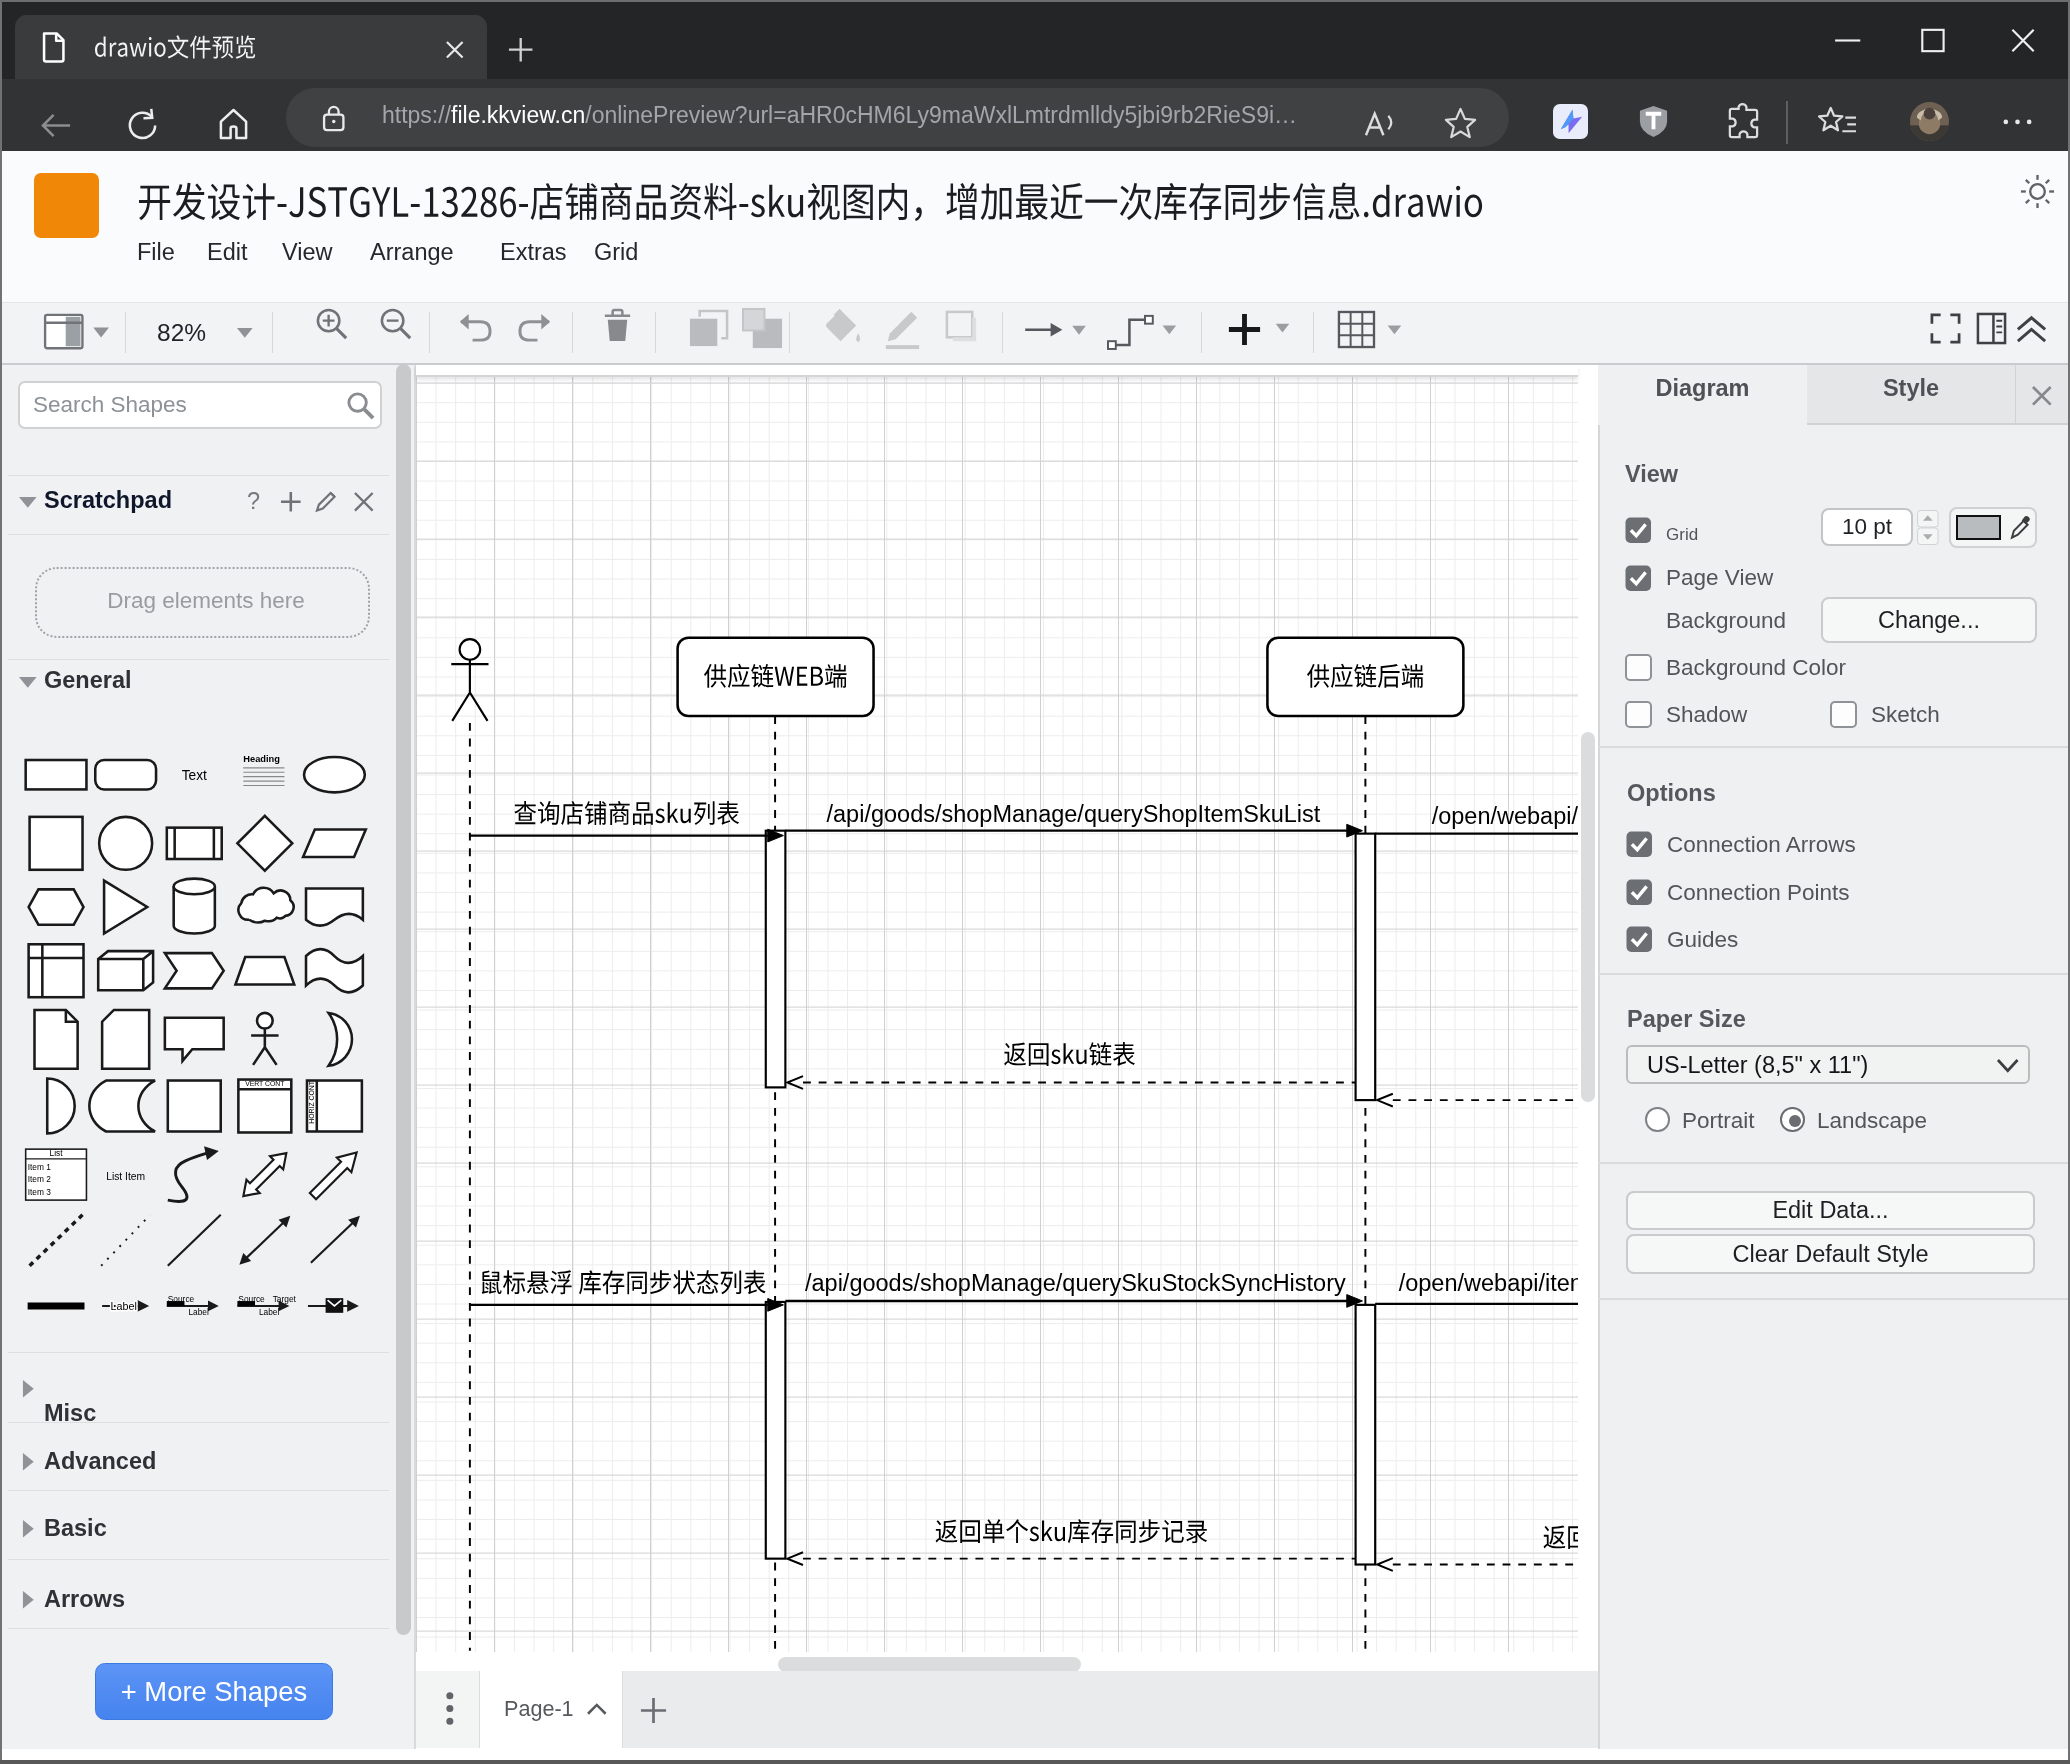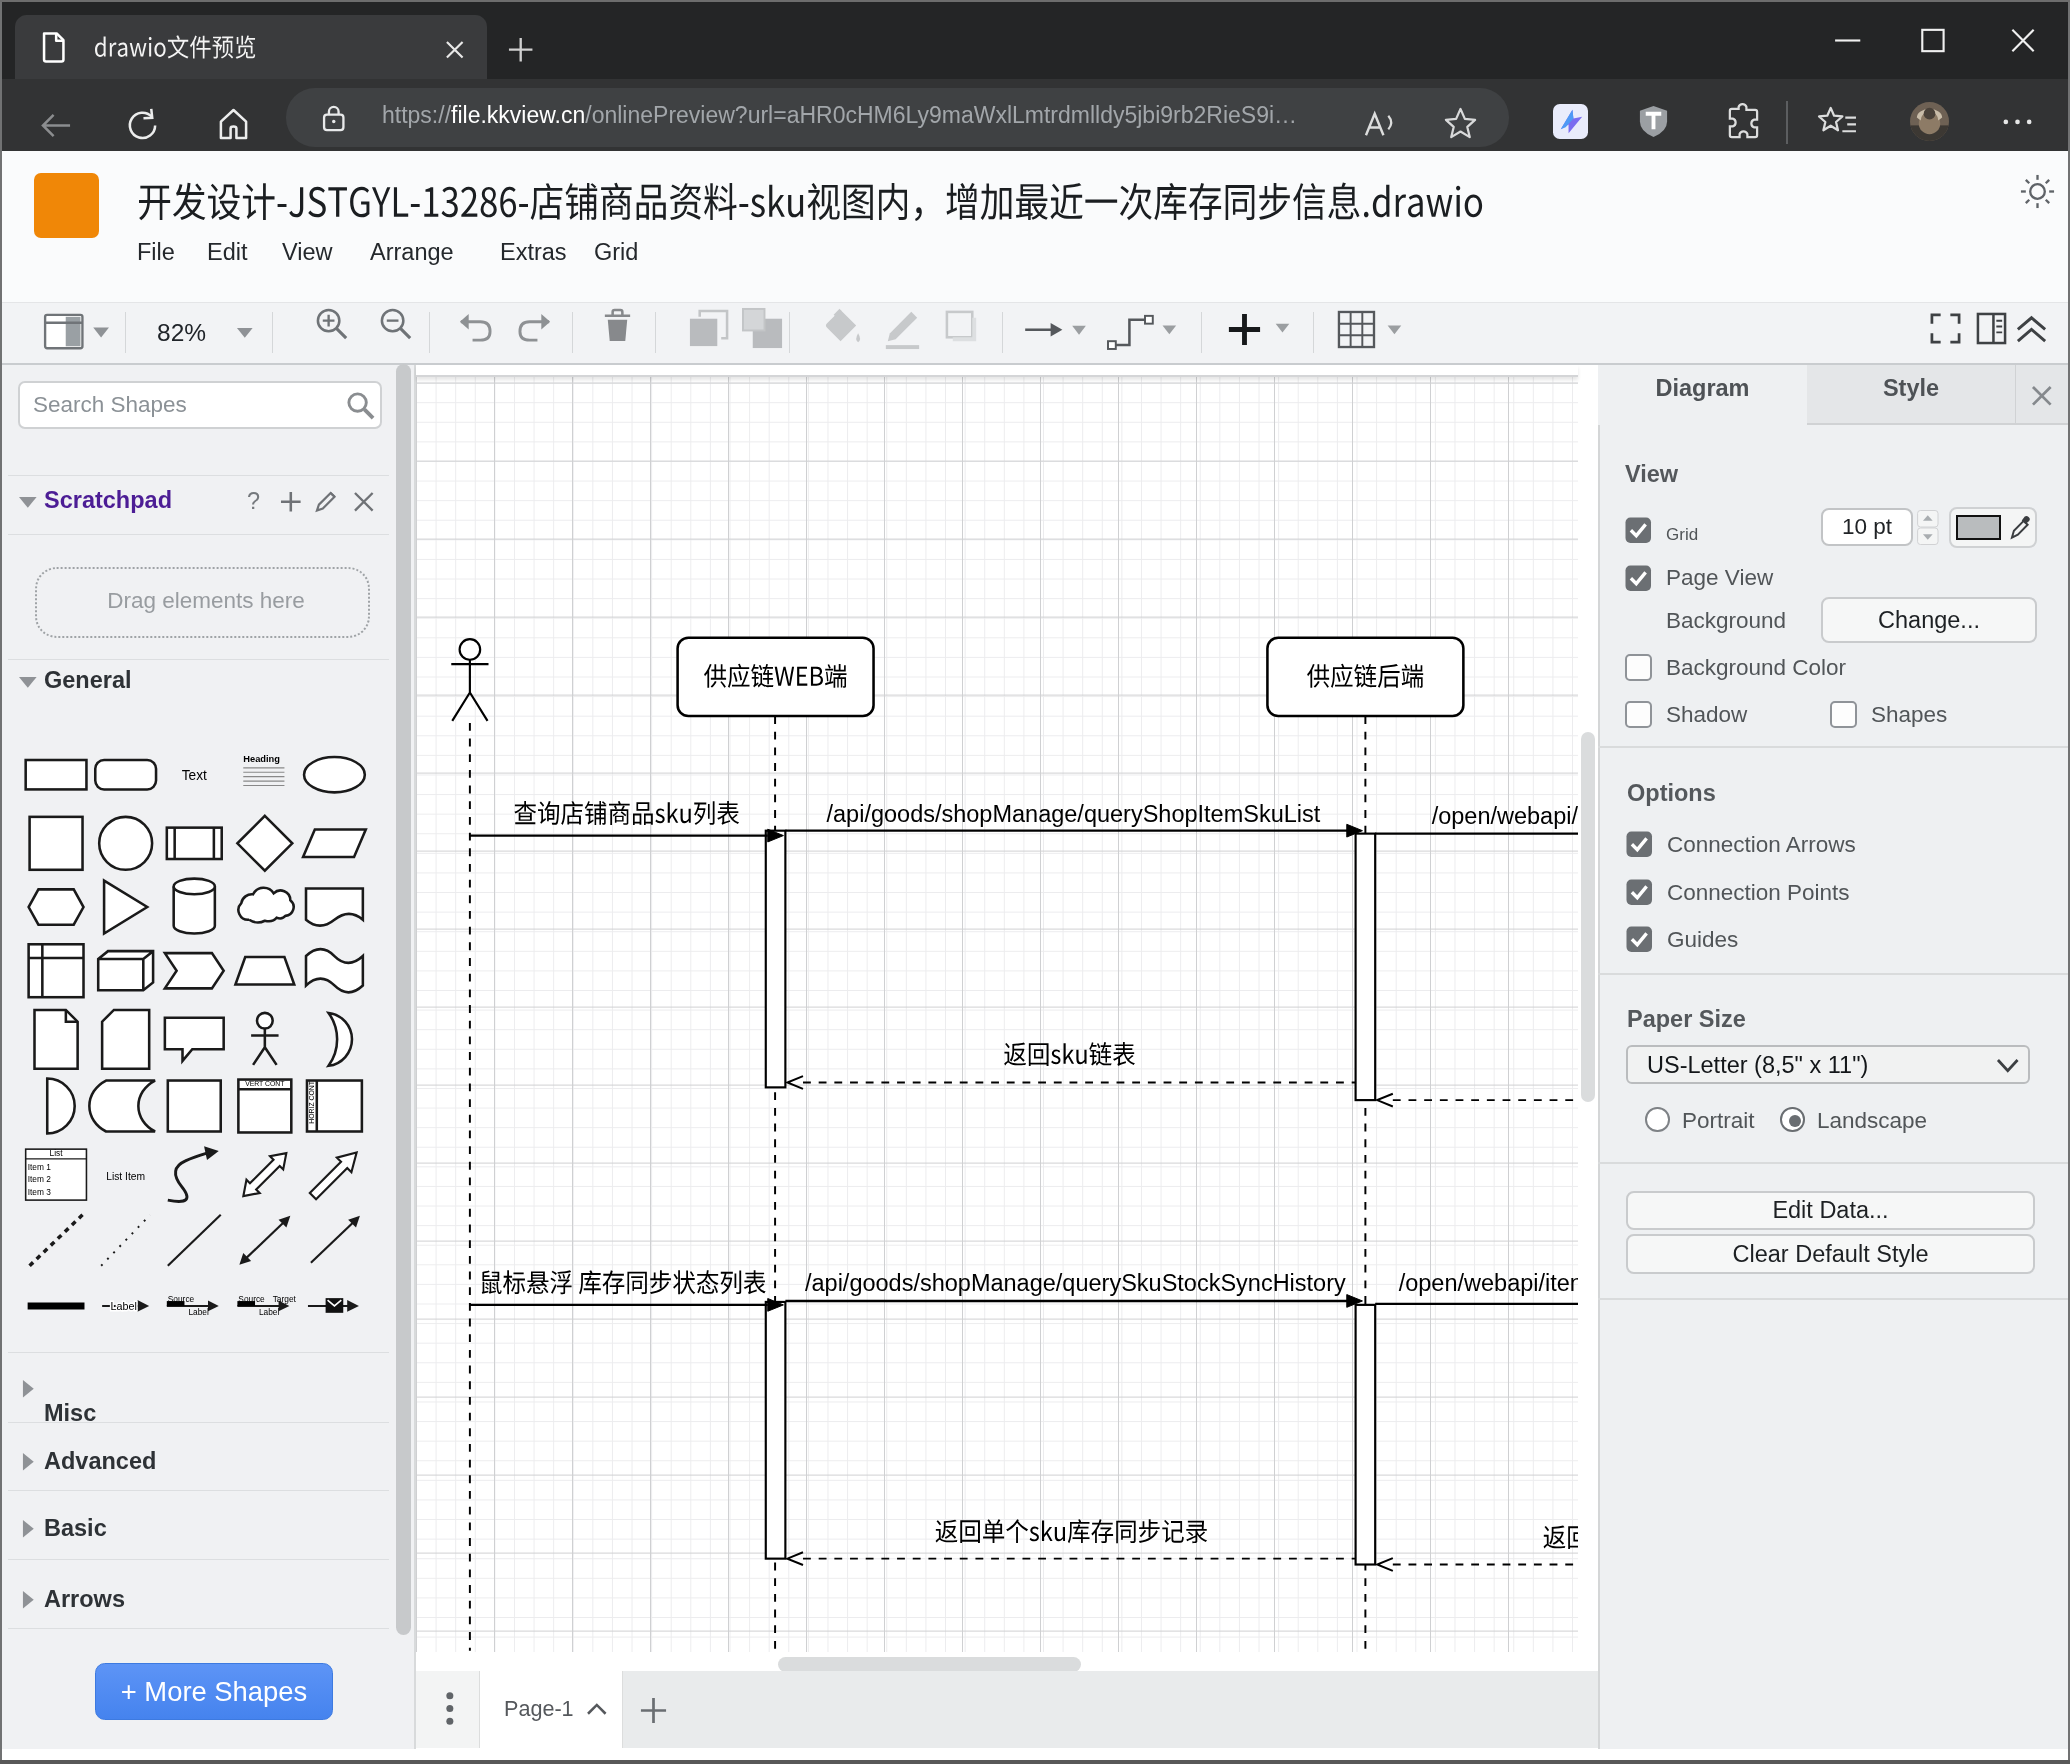--- a/index.html
+++ b/index.html
@@ -212,21 +212,21 @@
 <div class="abs" style="left:17.6px;top:381px;width:364px;height:48px;background:#fff;border:2px solid #cfd1d3;border-radius:6.9px;"></div>
 <div class="abs" style="left:33px;top:392px;font-size:22.5px;color:#8b9196;">Search Shapes</div>
 <svg class="abs" style="left:345px;top:390px;" width="31" height="31" viewBox="0 0 32 32">
 <circle cx="13" cy="13" r="9" fill="none" stroke="#8a8d90" stroke-width="3"></circle>
 <path d="M20 20 L29 29" stroke="#8a8d90" stroke-width="4"></path>
   </svg>
 <div class="abs" style="left:7.8px;top:475px;width:381px;height:1px;background:#dcdee0;"></div>
 <svg class="abs" style="left:16.7px;top:494px;" width="21.6" height="15.7" viewBox="0 0 22 16">
     <path d="M2 3 L11 14 L20 3 Z" fill="#8f9296"></path>
   </svg>
-<div class="abs" style="left:44px;top:487px;font-size:23.5px;font-weight:bold;color:#4c1d95;">Scratchpad</div>
+<div class="abs" style="left:44px;top:487px;font-size:23.5px;font-weight:bold;color:#0f172a;">Scratchpad</div>
 <div class="abs" style="left:247px;top:488px;font-size:23.5px;color:#75797d;">?</div>
 <svg class="abs" style="left:280px;top:491px;" width="21.6" height="21.6" viewBox="0 0 22 22">
     <path d="M11 1 V21 M1 11 H21" stroke="#6f7276" stroke-width="2.6"></path>
   </svg>
 <svg class="abs" style="left:314px;top:490px;" width="23.5" height="23.5" viewBox="0 0 24 24">
 <path d="M3 21 L5 15 L17 3 L21 7 L9 19 Z" fill="none" stroke="#6f7276" stroke-width="2.2"></path>
     <path d="M17 3 L21 7" stroke="#6f7276" stroke-width="2.2"></path>
   </svg>
 <svg class="abs" style="left:353px;top:491px;" width="21.6" height="21.6" viewBox="0 0 22 22">
     <path d="M2 2 L20 20 M20 2 L2 20" stroke="#6f7276" stroke-width="2.4"></path>
@@ -453,21 +453,21 @@
 <path d="M6 13.5 L11.5 19 L21 7.5" fill="none" stroke="#fff" stroke-width="3.4"></path>
   </svg>
 <div class="abs" style="left:1666px;top:565px;font-size:22.5px;color:#515558;white-space:nowrap;">Page View</div>
 <div class="abs" style="left:1666px;top:608px;font-size:22.5px;color:#515558;white-space:nowrap;">Background</div>
 <div class="abs" style="left:1821px;top:597px;width:216px;height:46px;background:#f6f7f7;border:2px solid #c9cbcd;border-radius:7.8px;font-size:23.5px;color:#1d2023;text-align:center;line-height:42px;">Change...</div>
 <div class="abs" style="left:1625px;top:654px;width:26.5px;height:26.5px;border-radius:4.9px;background:#fdfdfd;border:2px solid #8f9398;"></div>
 <div class="abs" style="left:1666px;top:655px;font-size:22.5px;color:#515558;white-space:nowrap;">Background Color</div>
 <div class="abs" style="left:1625px;top:701px;width:26.5px;height:26.5px;border-radius:4.9px;background:#fdfdfd;border:2px solid #8f9398;"></div>
 <div class="abs" style="left:1666px;top:702px;font-size:22.5px;color:#515558;white-space:nowrap;">Shadow</div>
 <div class="abs" style="left:1830px;top:701px;width:26.5px;height:26.5px;border-radius:4.9px;background:#fdfdfd;border:2px solid #8f9398;"></div>
-<div class="abs" style="left:1871px;top:702px;font-size:22.5px;color:#515558;white-space:nowrap;">Shapes</div>
+<div class="abs" style="left:1871px;top:702px;font-size:22.5px;color:#515558;white-space:nowrap;">Sketch</div>
 <div class="abs" style="left:1598px;top:746px;width:472px;height:2px;background:#d9dbdc;"></div>
 <div class="abs" style="left:1627px;top:780px;font-size:23.5px;color:#54585c;font-weight:bold;white-space:nowrap;">Options</div>
 <svg class="abs" style="left:1626px;top:831px;" width="26.5" height="26.5" viewBox="0 0 27 27">
 <rect x="0.5" y="0.5" width="26" height="26" rx="5" fill="#6b6f73"></rect>
 <path d="M6 13.5 L11.5 19 L21 7.5" fill="none" stroke="#fff" stroke-width="3.4"></path>
   </svg>
 <div class="abs" style="left:1667px;top:832px;font-size:22.5px;color:#515558;white-space:nowrap;">Connection Arrows</div>
 <svg class="abs" style="left:1626px;top:879px;" width="26.5" height="26.5" viewBox="0 0 27 27">
 <rect x="0.5" y="0.5" width="26" height="26" rx="5" fill="#6b6f73"></rect>
 <path d="M6 13.5 L11.5 19 L21 7.5" fill="none" stroke="#fff" stroke-width="3.4"></path>

